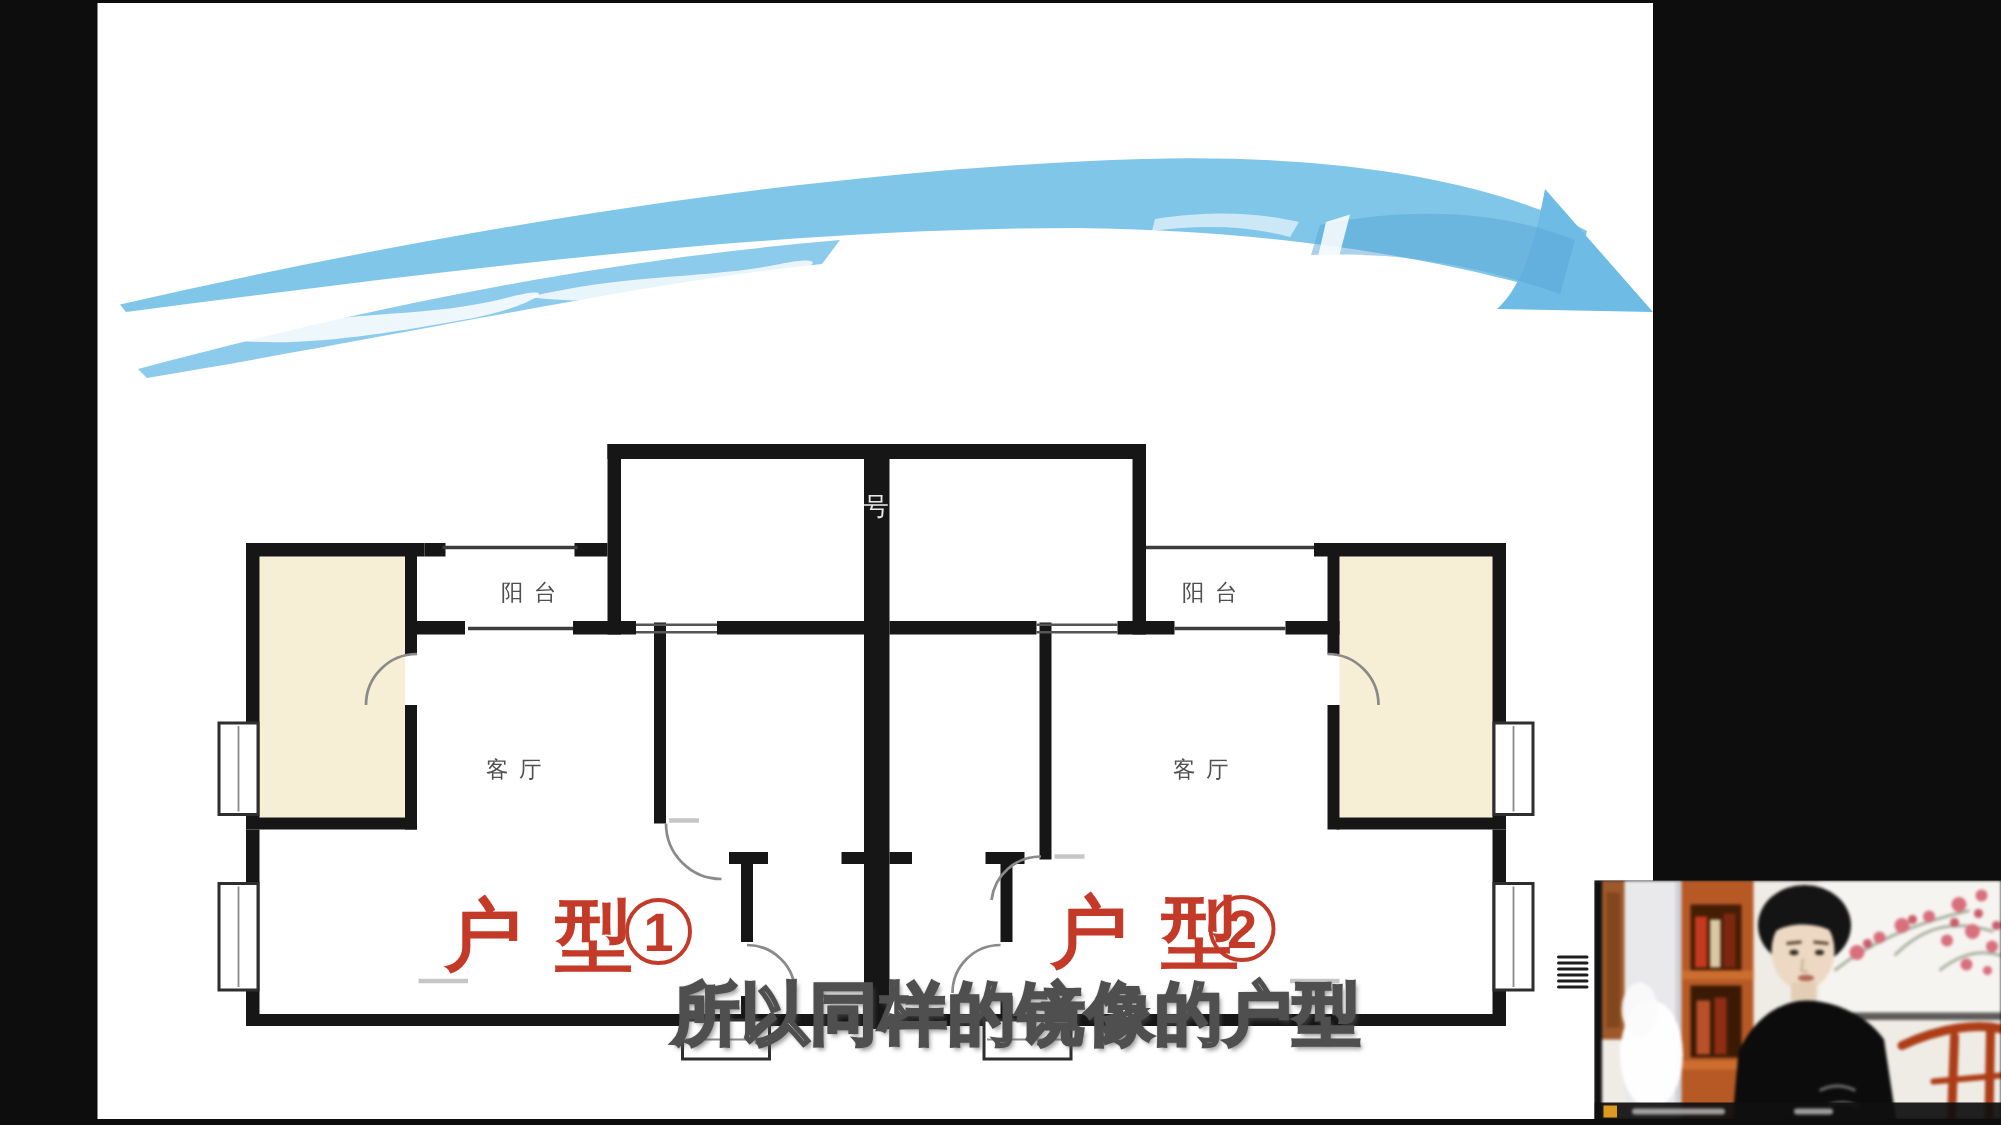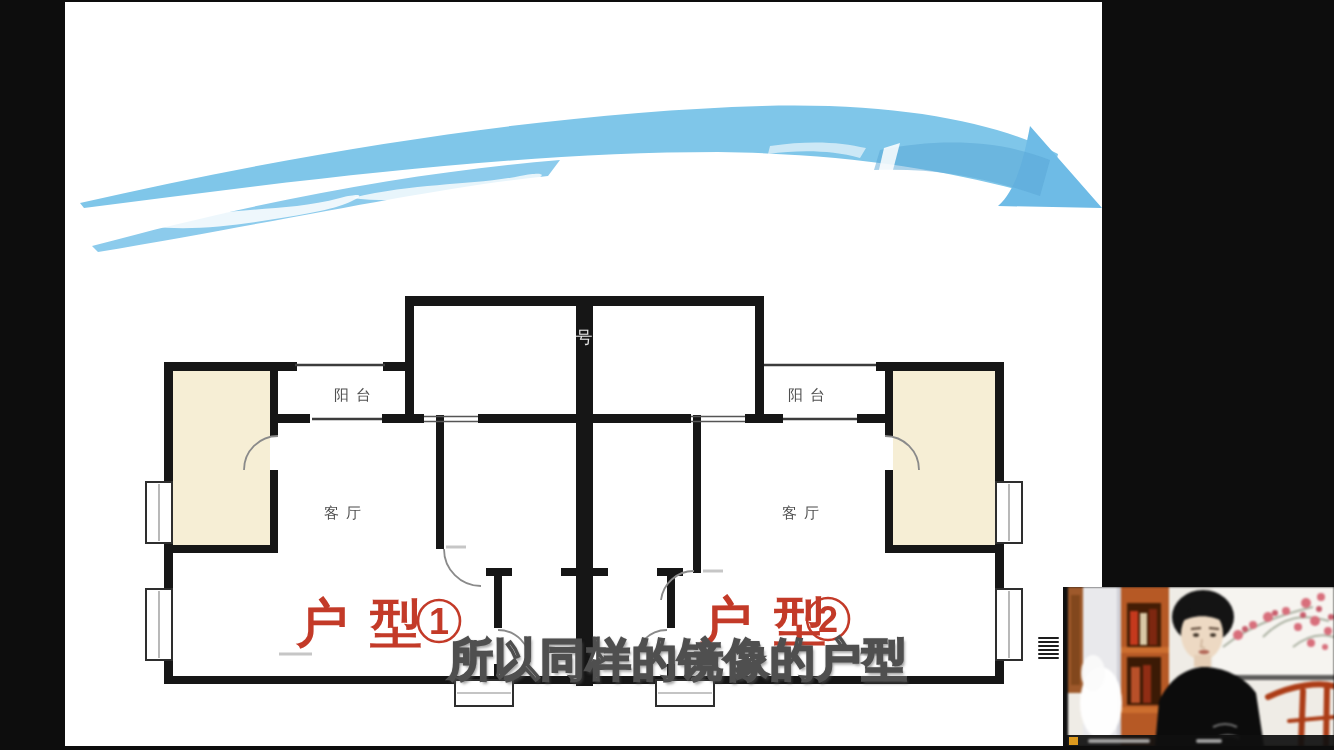--- a/index.html
+++ b/index.html
@@ -2,21 +2,21 @@
 <html><head>
 <meta charset="utf-8">
 <style>
   html,body{margin:0;padding:0;background:#0d0d0d;}
   body{width:1334px;height:750px;position:relative;overflow:hidden;
        font-family:"Liberation Sans","DejaVu Sans",sans-serif;}
   .stage{position:absolute;inset:0;background:#0d0d0d;}
   .slide{position:absolute;left:65px;top:2px;width:1037px;height:744px;background:#ffffff;}
   .scene-svg{position:absolute;left:0;top:0;width:1334px;height:750px;z-index:2;}
   .subtitle{
-    position:absolute;left:388px;top:630px;width:580px;z-index:6;
+    position:absolute;left:388px;top:646px;width:580px;z-index:6;
     text-align:center;font-size:45px;font-weight:bold;letter-spacing:1px;
     color:#ffffff;
     -webkit-text-stroke:2px #4f4f4f;
     text-shadow:0 0 2px rgba(70,70,70,.9),2px 3px 3px rgba(90,90,90,.55);
     white-space:nowrap;
   }
   .vent{position:absolute;left:1038px;top:637px;width:21px;z-index:3;}
   .vent i{display:block;height:2.4px;background:#1d1d1d;margin-bottom:1.6px;border-radius:1px;}
   
   .webcam{position:absolute;left:1063px;top:587px;width:271px;height:159px;z-index:8;

